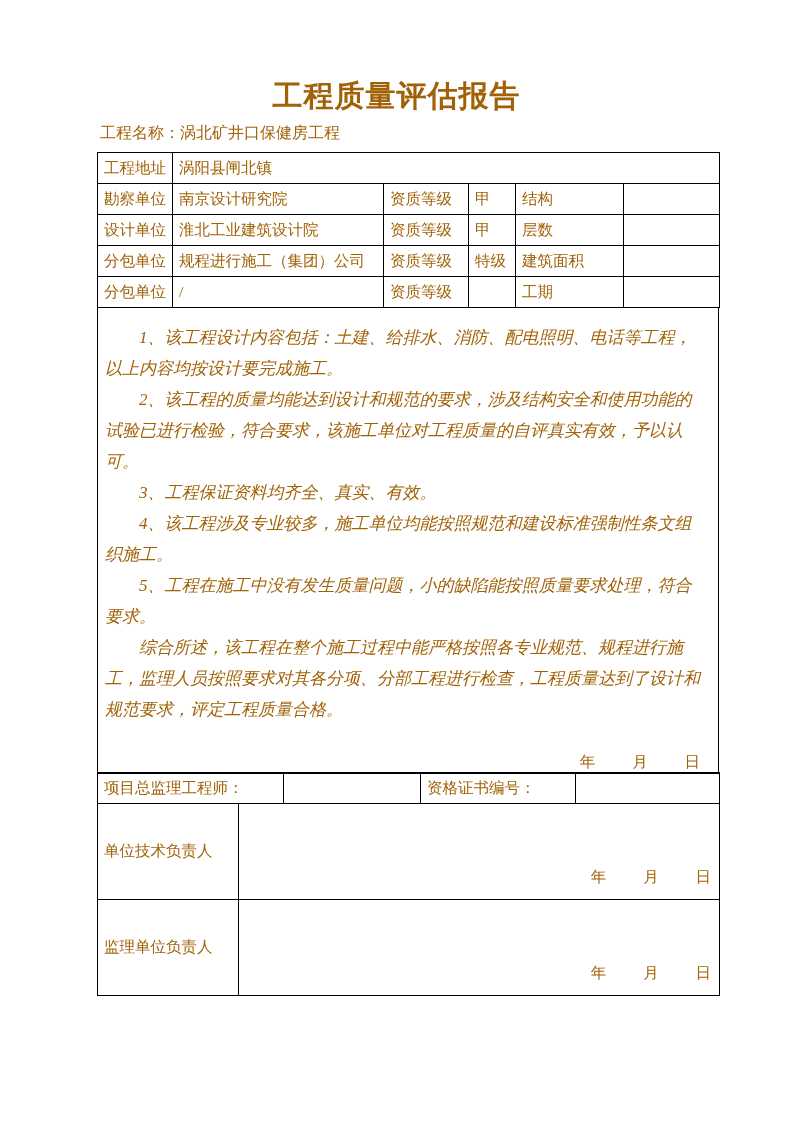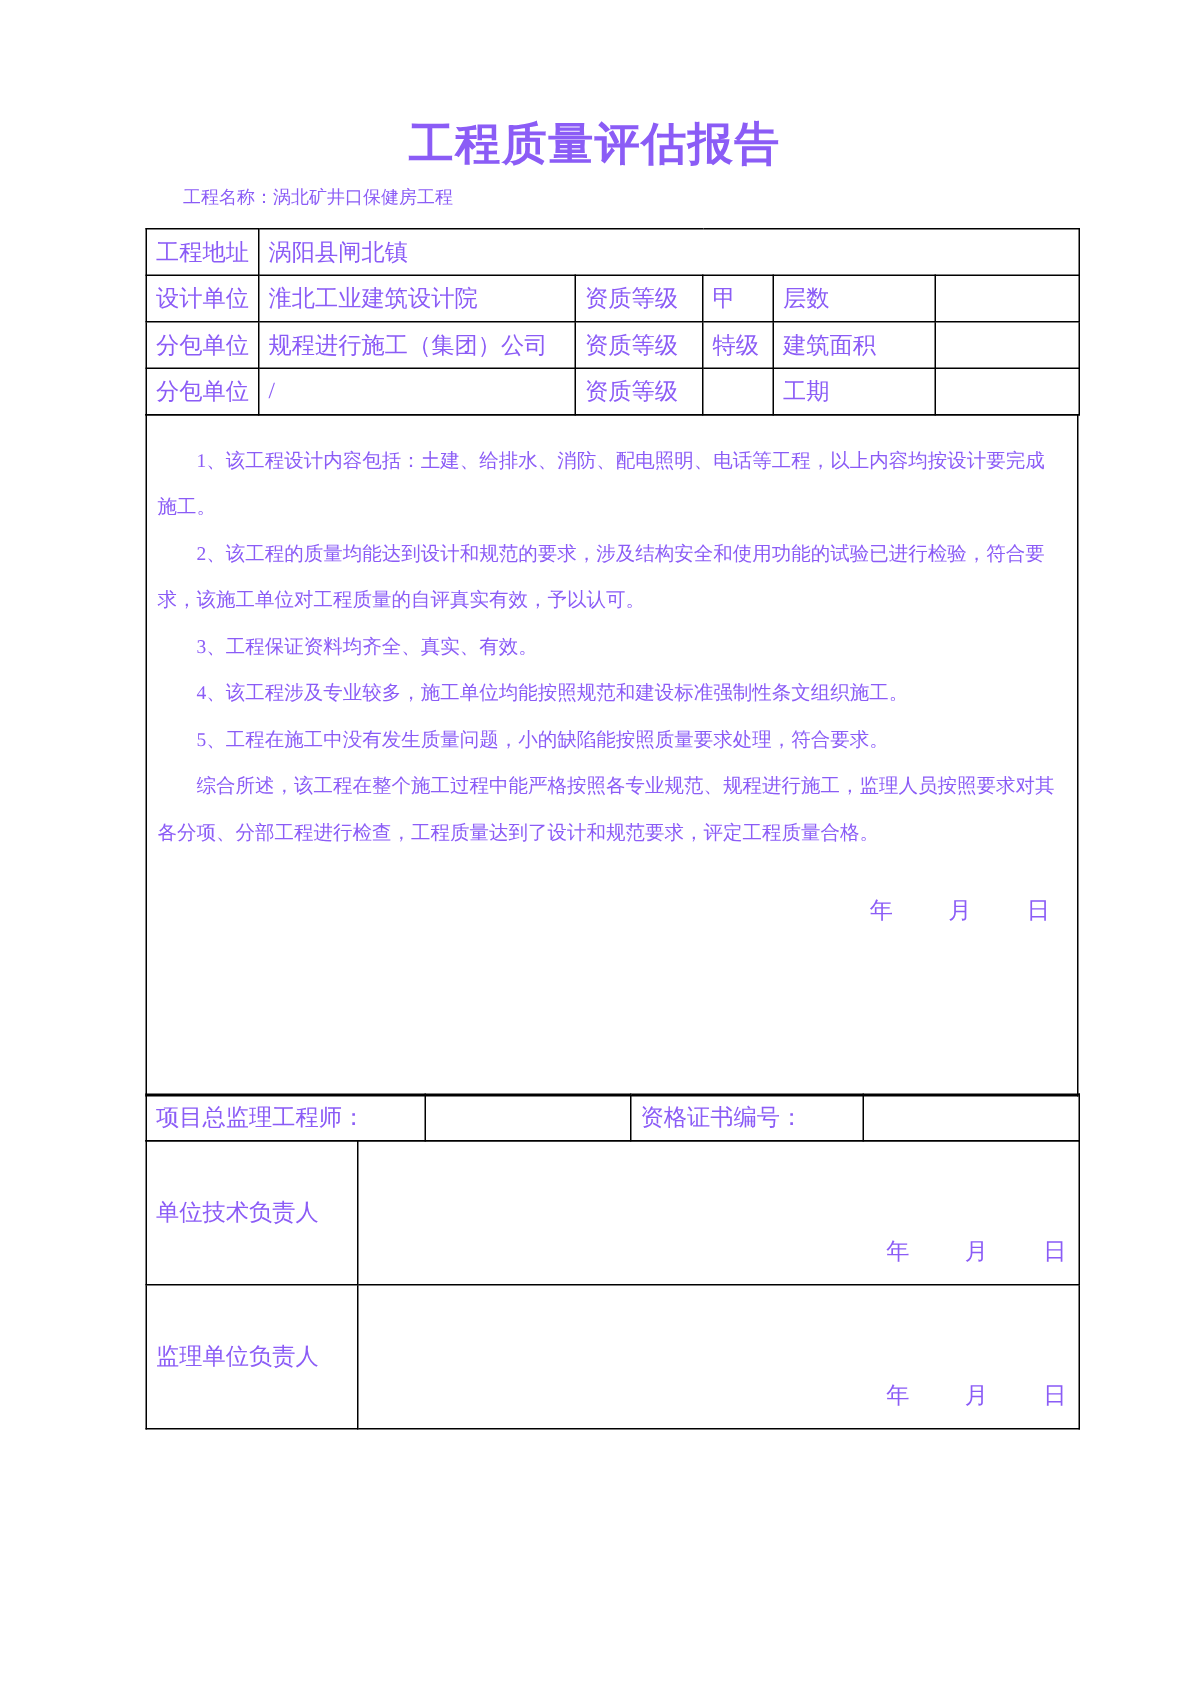--- a/index.html
+++ b/index.html
@@ -2,40 +2,39 @@
 <html><head>
 <meta charset="utf-8">
 <style>
   * { box-sizing: border-box; }
   html,body { margin:0; padding:0; background:#ffffff; }
   .page {
     position: relative;
     width: 793px;
     height: 1122px;
     background: #ffffff;
-    color: #8b5cf6;
+    color: #a16207;
     font-family: "Liberation Serif", "DejaVu Serif", serif;
     overflow: hidden;
   }
   .doc-title {
     position: absolute;
     top: 76px; left: 0;
     width: 100%;
     text-align: center;
     font-family: "Liberation Sans", "DejaVu Sans", sans-serif;
     font-weight: bold;
     font-size: 30px;
     letter-spacing: 1px;
   }
   .project-name {
     position: absolute;
     top: 123px; left: 100px;
-    font-size: 12px;
+    font-size: 16px;
     white-space: nowrap;
-    margin-left: 22px;
   }
   .tables {
     position: absolute;
     top: 152px; left: 97px;
     width: 622px;
   }
   table {
     border-collapse: collapse;
     table-layout: fixed;
     width: 622px;
@@ -53,21 +52,22 @@
   .big-cell {
     height: 454px;
     vertical-align: top;
     white-space: normal;
     padding: 14px 12px 0 7px;
   }
   .big-cell p {
     margin: 0;
     text-indent: 2em;
     line-height: 31px;
-    font-size: 13px;
+    font-size: 17px;
+    font-style: italic;
   }
   .date-line {
     margin-top: 27px;
     text-align: right;
     padding-right: 6px;
     font-size: 15.5px;
   }
   .date-line .gap { margin-left: 33px; }
   .sig-label {
     text-align: left;
@@ -102,20 +102,28 @@
           <col style="width:211px">
           <col style="width:85px">
         <col style="width:47px">
           <col style="width:108px">
           <col style="width:96px">
       </colgroup>
       <tbody>
           <tr>
         <td>工程地址</td>
         <td colspan="5">涡阳县闸北镇</td>
+      </tr>
+      <tr>
+        <td>勘察单位</td>
+        <td>南京设计研究院</td>
+        <td>资质等级</td>
+        <td>甲</td>
+        <td>结构</td>
+        <td></td>
       </tr>
       <tr>
         <td>设计单位</td>
         <td>淮北工业建筑设计院</td>
         <td>资质等级</td>
         <td>甲</td>
         <td>层数</td>
         <td></td>
       </tr>
       <tr>

